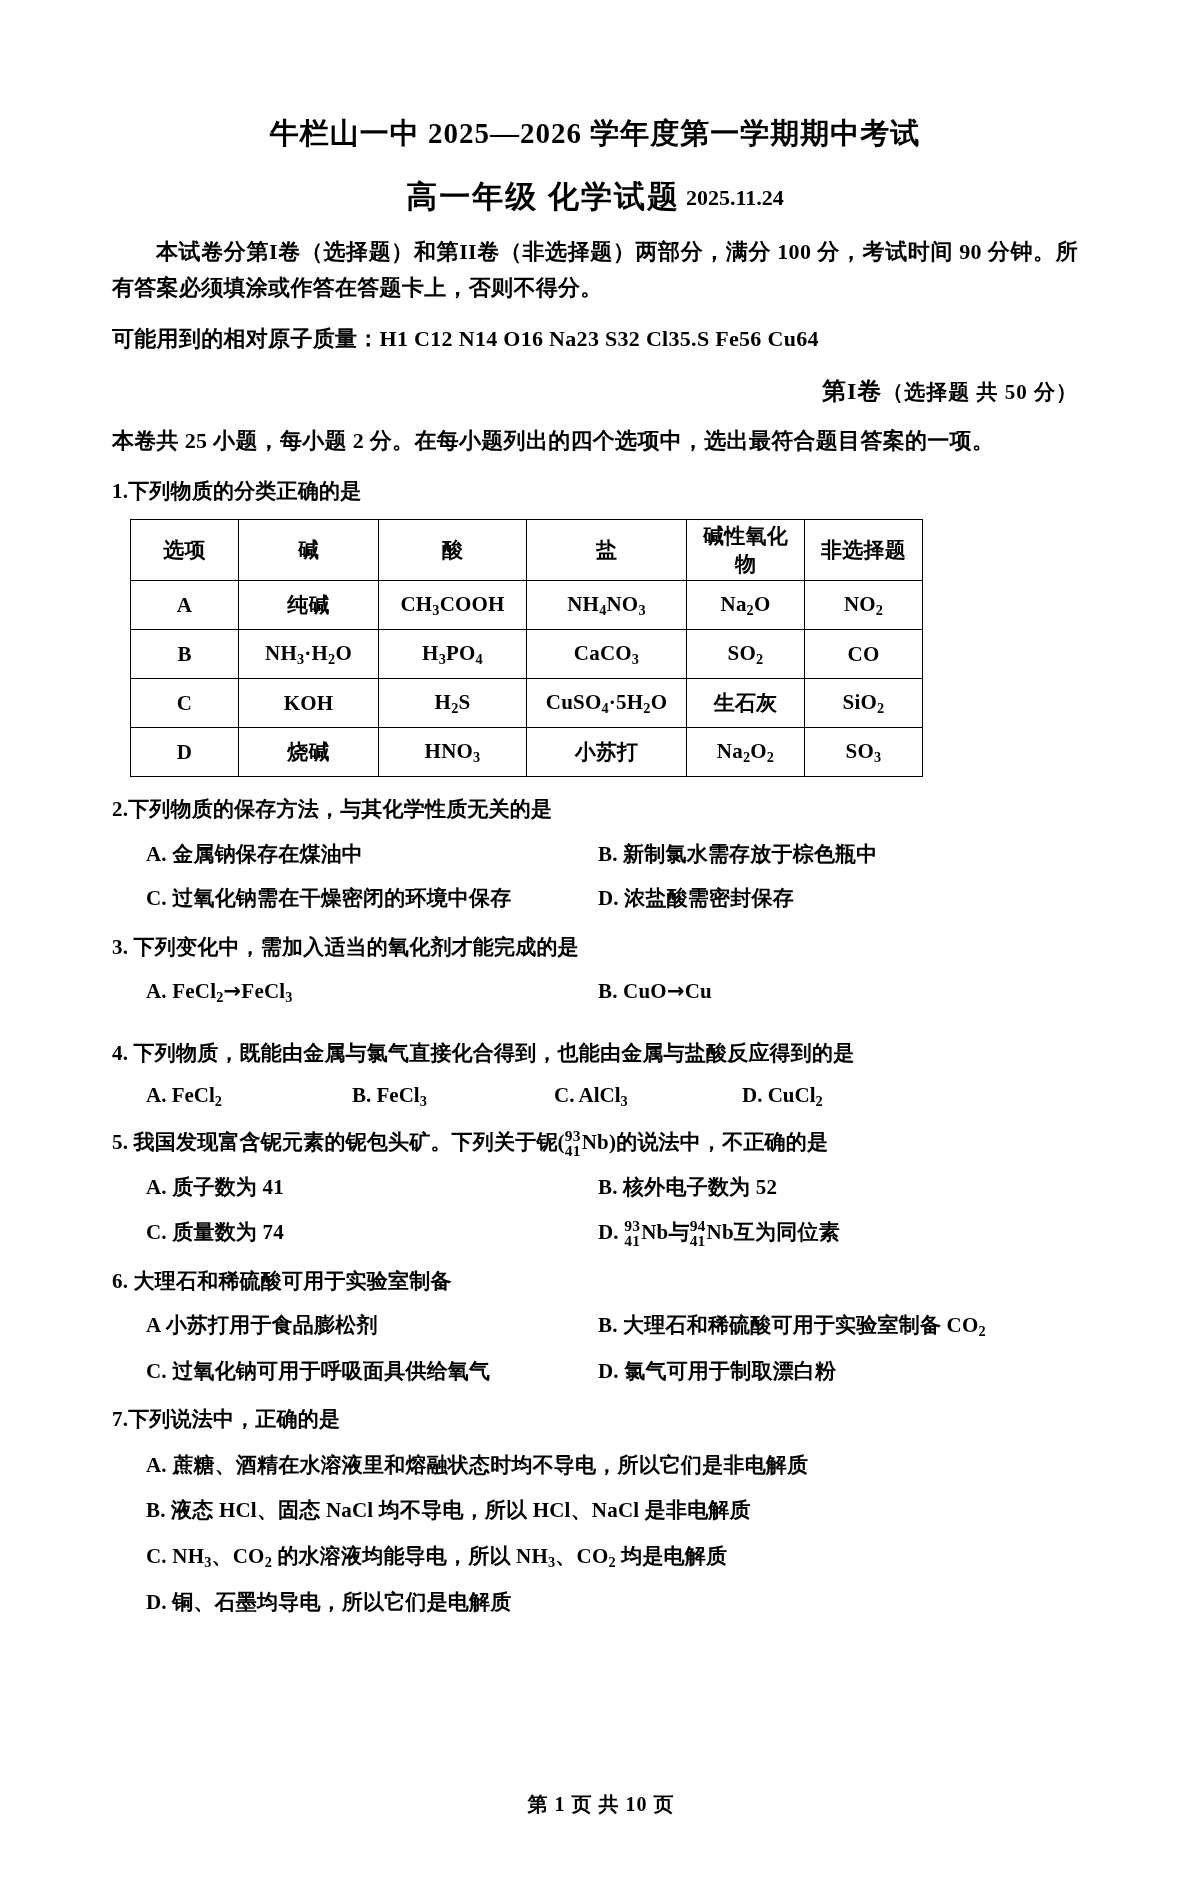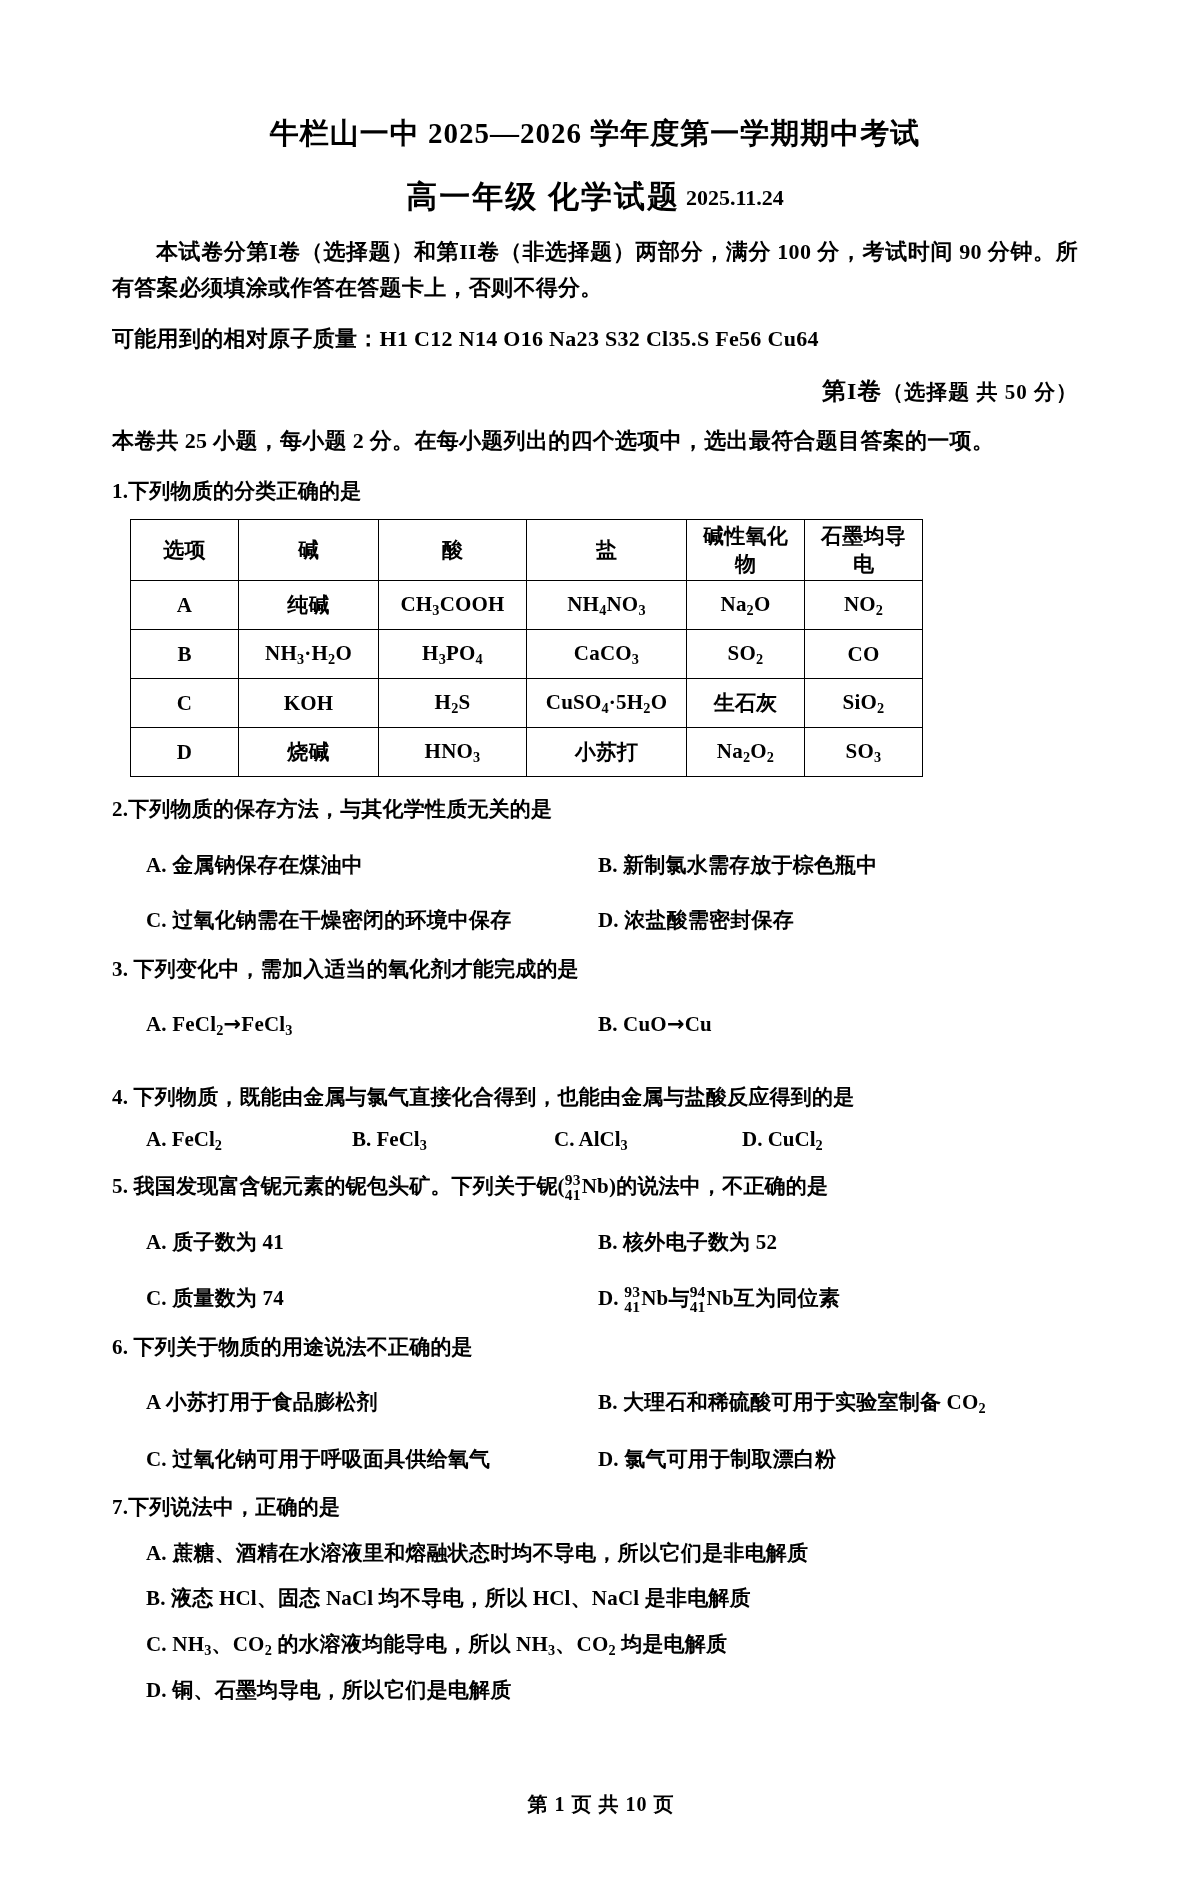--- a/index.html
+++ b/index.html
@@ -63,21 +63,21 @@
     font-size:21px;
     font-weight:bold;
     line-height:1.5;
     margin:17px 0 0 0;
     letter-spacing:0.2px;
   }
 
   
   .opts {
     display:flex;
-    margin:24px 0 0 0;
+    margin:13px 0 0 0;
     padding-left:34px;
   }
   .opts .opt {
     font-size:21px;
     font-weight:bold;
     line-height:1.5;
     letter-spacing:0.2px;
   }
   .opts .opt.c1 { width:452px; flex:0 0 452px; }
   .opts .opt.c2 { flex:1 1 auto; }
@@ -182,21 +182,21 @@
           <col class="c4">
           <col class="c5">
         </colgroup>
     <thead>
       <tr>
         <th>选项</th>
         <th>碱</th>
         <th>酸</th>
         <th>盐</th>
         <th>碱性氧化物</th>
-        <th>石墨均导电</th>
+        <th>非选择题</th>
       </tr>
     </thead>
     <tbody>
       <tr>
         <td>A</td>
         <td>纯碱</td>
         <td>CH<sub>3</sub>COOH</td>
         <td>NH<sub>4</sub>NO<sub>3</sub></td>
         <td>Na<sub>2</sub>O</td>
         <td>NO<sub>2</sub></td>
@@ -272,21 +272,21 @@
   </div>
   <div class="opts">
     <div class="opt c1">C. 质量数为 74</div>
     <div class="opt c2">
       <span>D. </span><span class="isotope"><span class="mass">93</span><span class="num">41</span></span><span class="iso-sym">Nb</span><span>与</span><span class="isotope"><span class="mass">94</span><span class="num">41</span></span><span class="iso-sym">Nb</span><span>互为同位素</span>
     </div>
   </div>
 
   <div class="q-text">
     <span>6.</span>
-    <span>下列关于物质的用途说法不正确的是</span>
+    <span>大理石和稀硫酸可用于实验室制备</span>
   </div>
   <div class="opts">
     <div class="opt c1">A  小苏打用于食品膨松剂</div>
     <div class="opt c2">B. 大理石和稀硫酸可用于实验室制备 CO<sub>2</sub></div>
   </div>
   <div class="opts">
     <div class="opt c1">C. 过氧化钠可用于呼吸面具供给氧气</div>
     <div class="opt c2">D. 氯气可用于制取漂白粉</div>
   </div>
 

